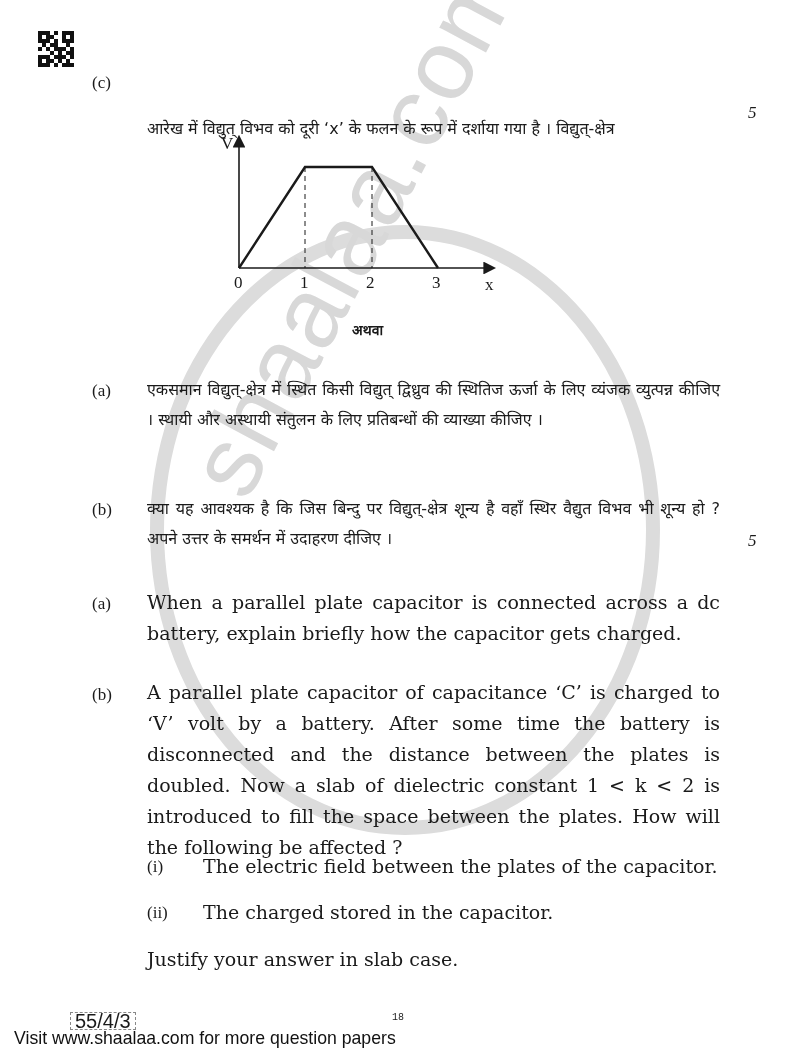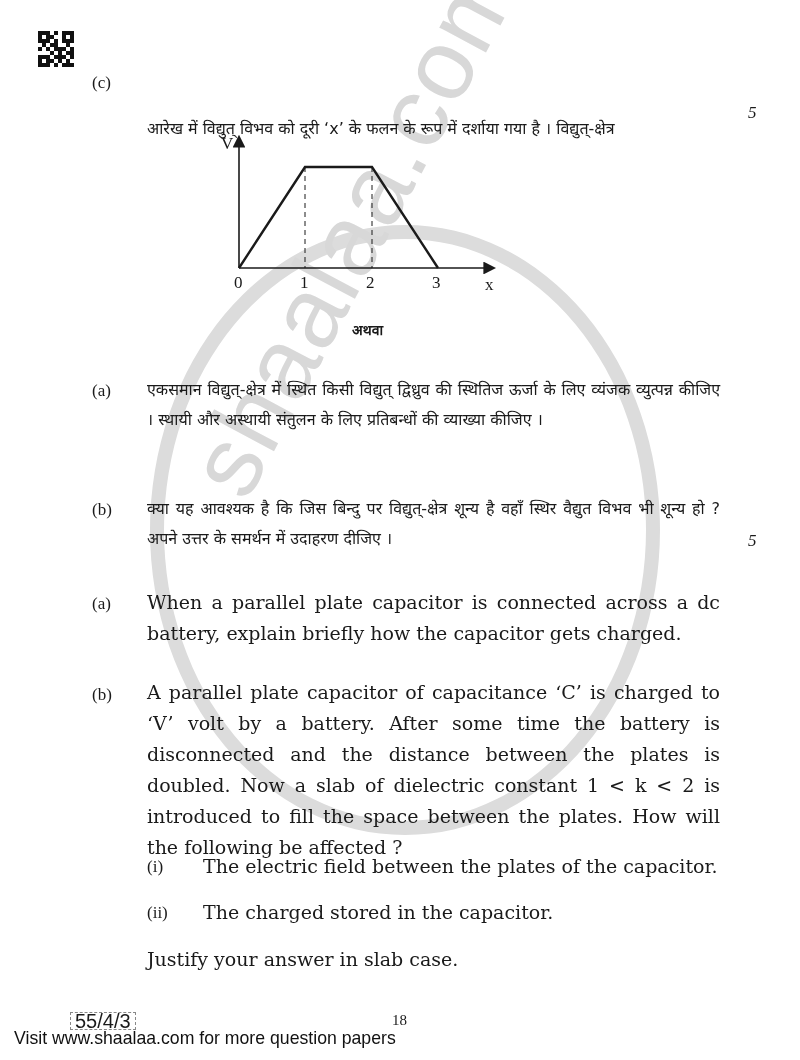--- a/index.html
+++ b/index.html
@@ -96,22 +96,22 @@
       position: absolute; left: 26px; top: 1012px;
       border: 1px dashed #888;
       padding: 0 4px;
       font-family: "Liberation Sans", sans-serif;
       font-size: 20px; line-height: 16px;
       z-index: 2;
       margin-left: 44px;
     }
     .footer-page {
       position: absolute; left: 392px; top: 1012px;
-      font-family: Liberation Serif, serif;
-      font-size: 15px;
+      font-family: Liberation Mono, monospace;
+      font-size: 10px;
       z-index: 2;
     }
     .footer-visit {
       position: absolute; left: 14px; top: 1027px;
       font-family: "Liberation Sans", sans-serif;
       font-size: 19px;
       transform: scaleX(0.93);
       transform-origin: left top;
       z-index: 3;
       color: #111;

